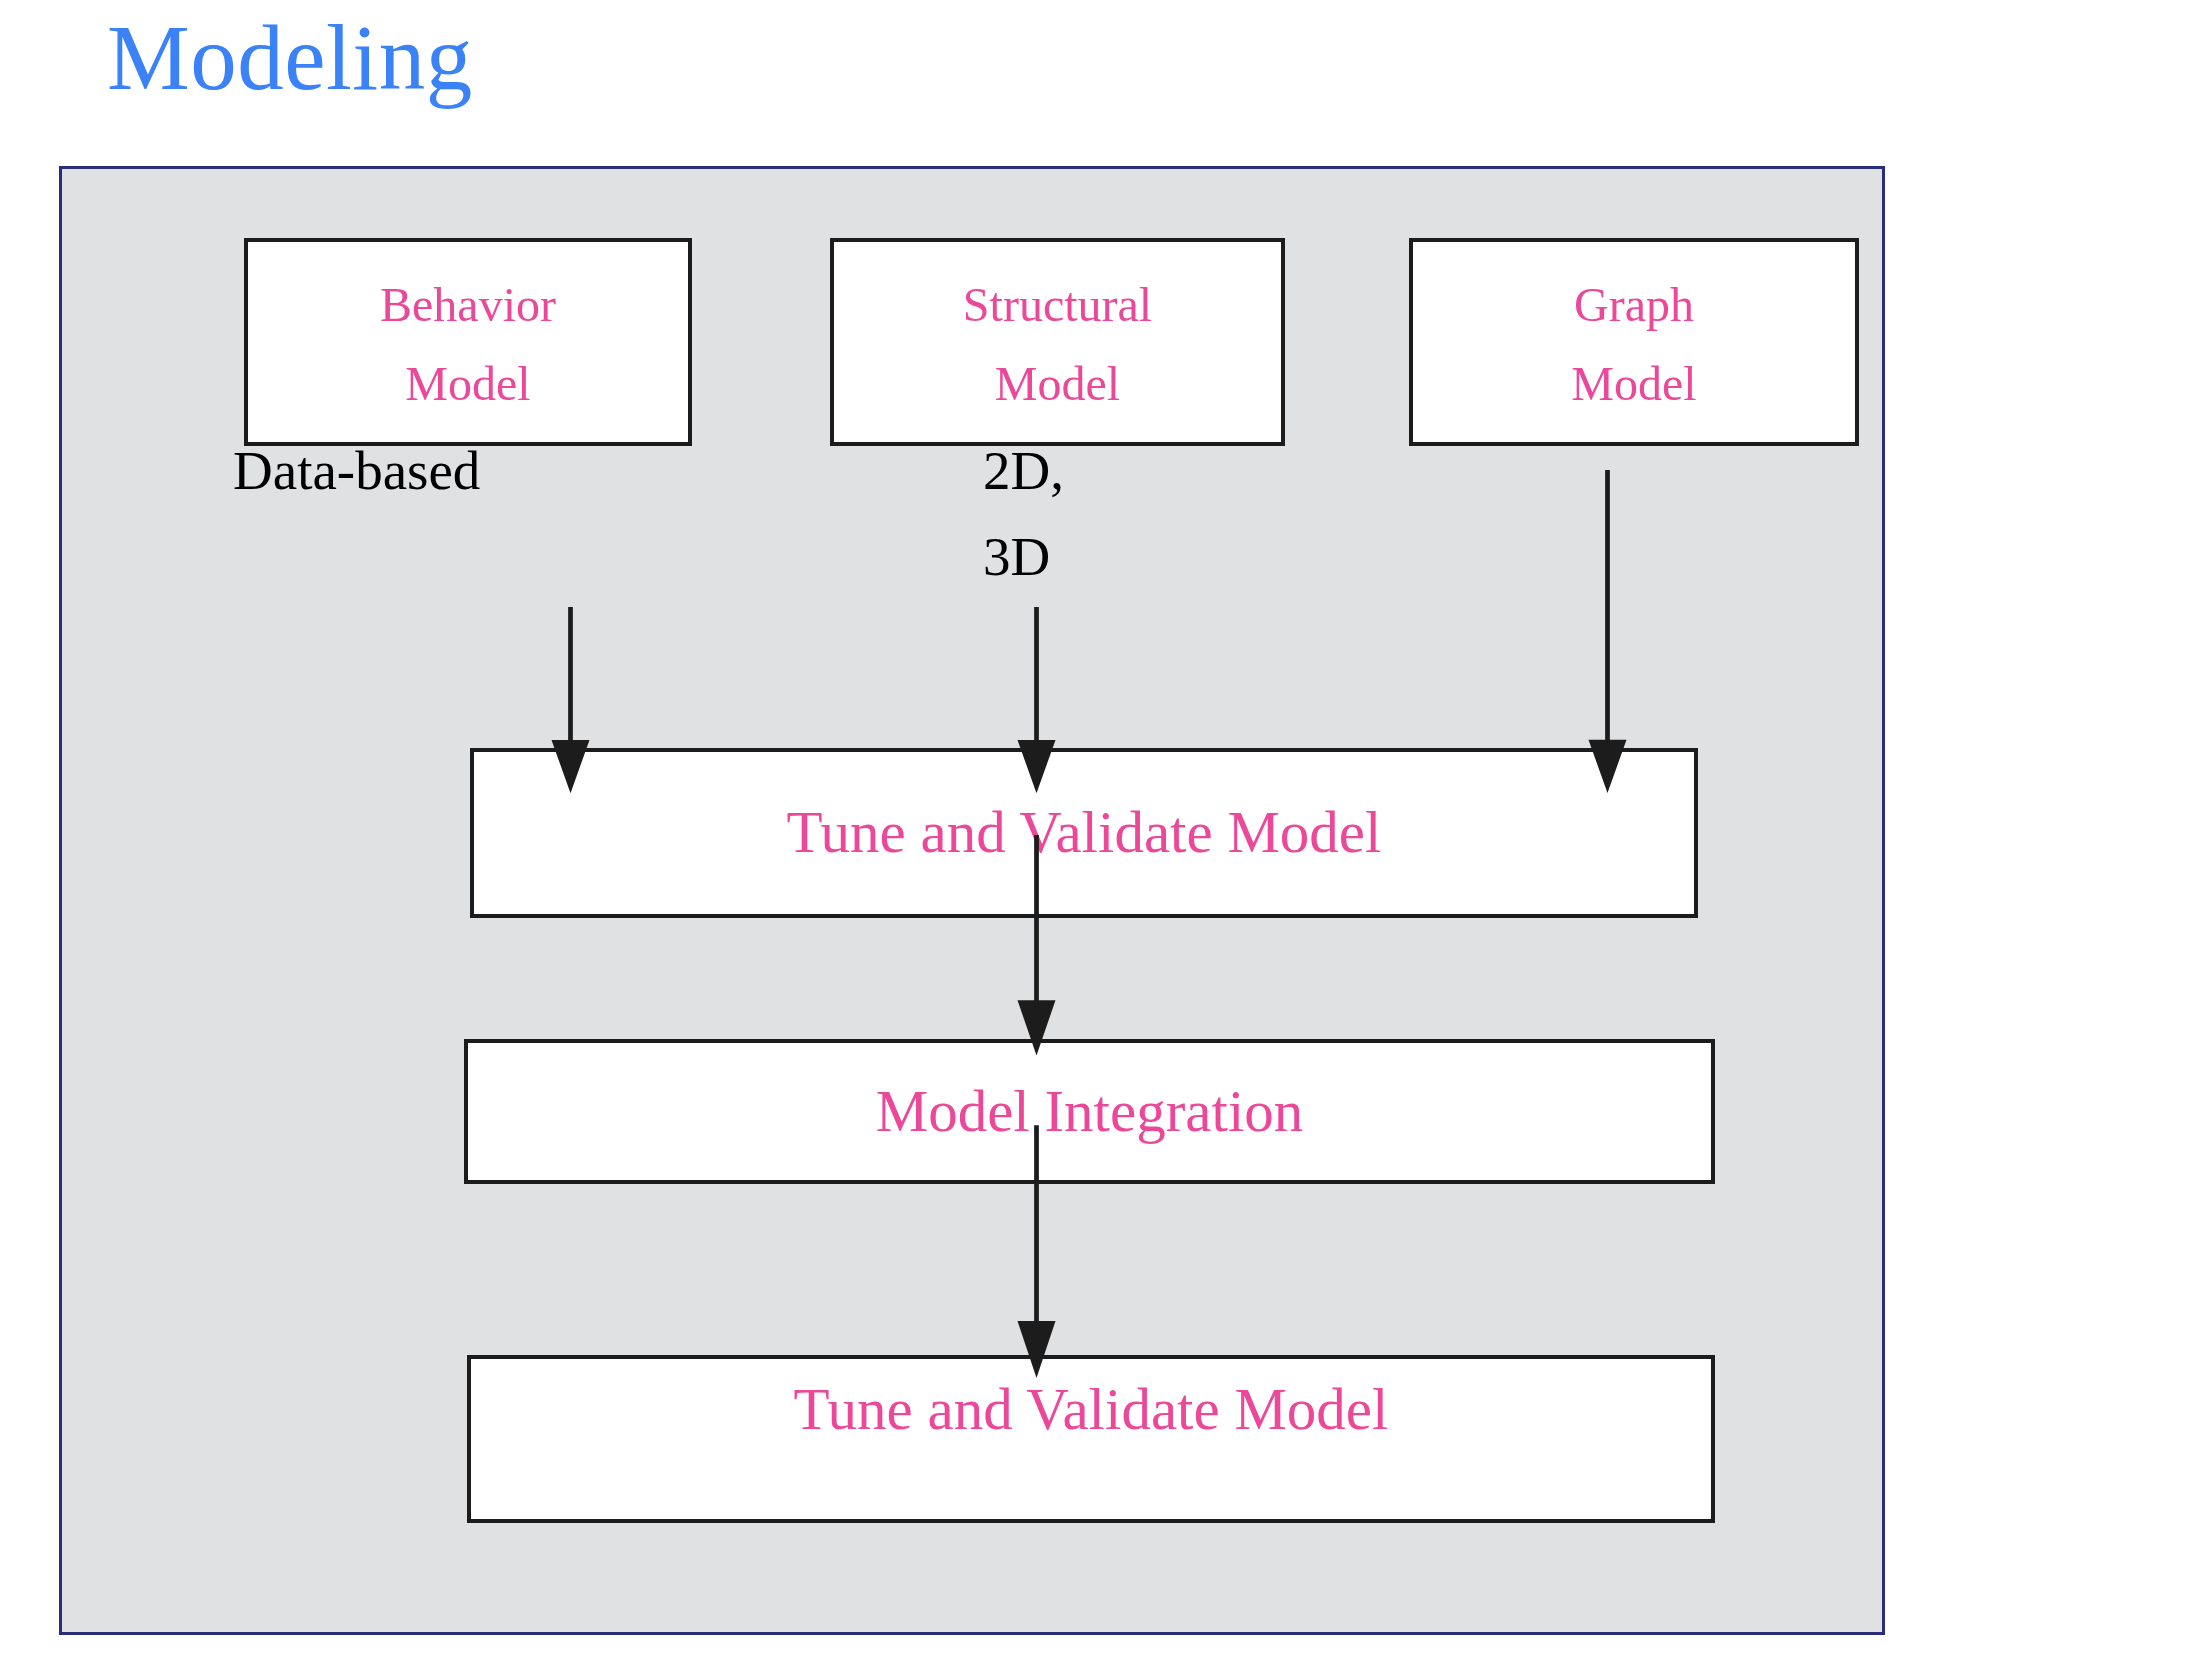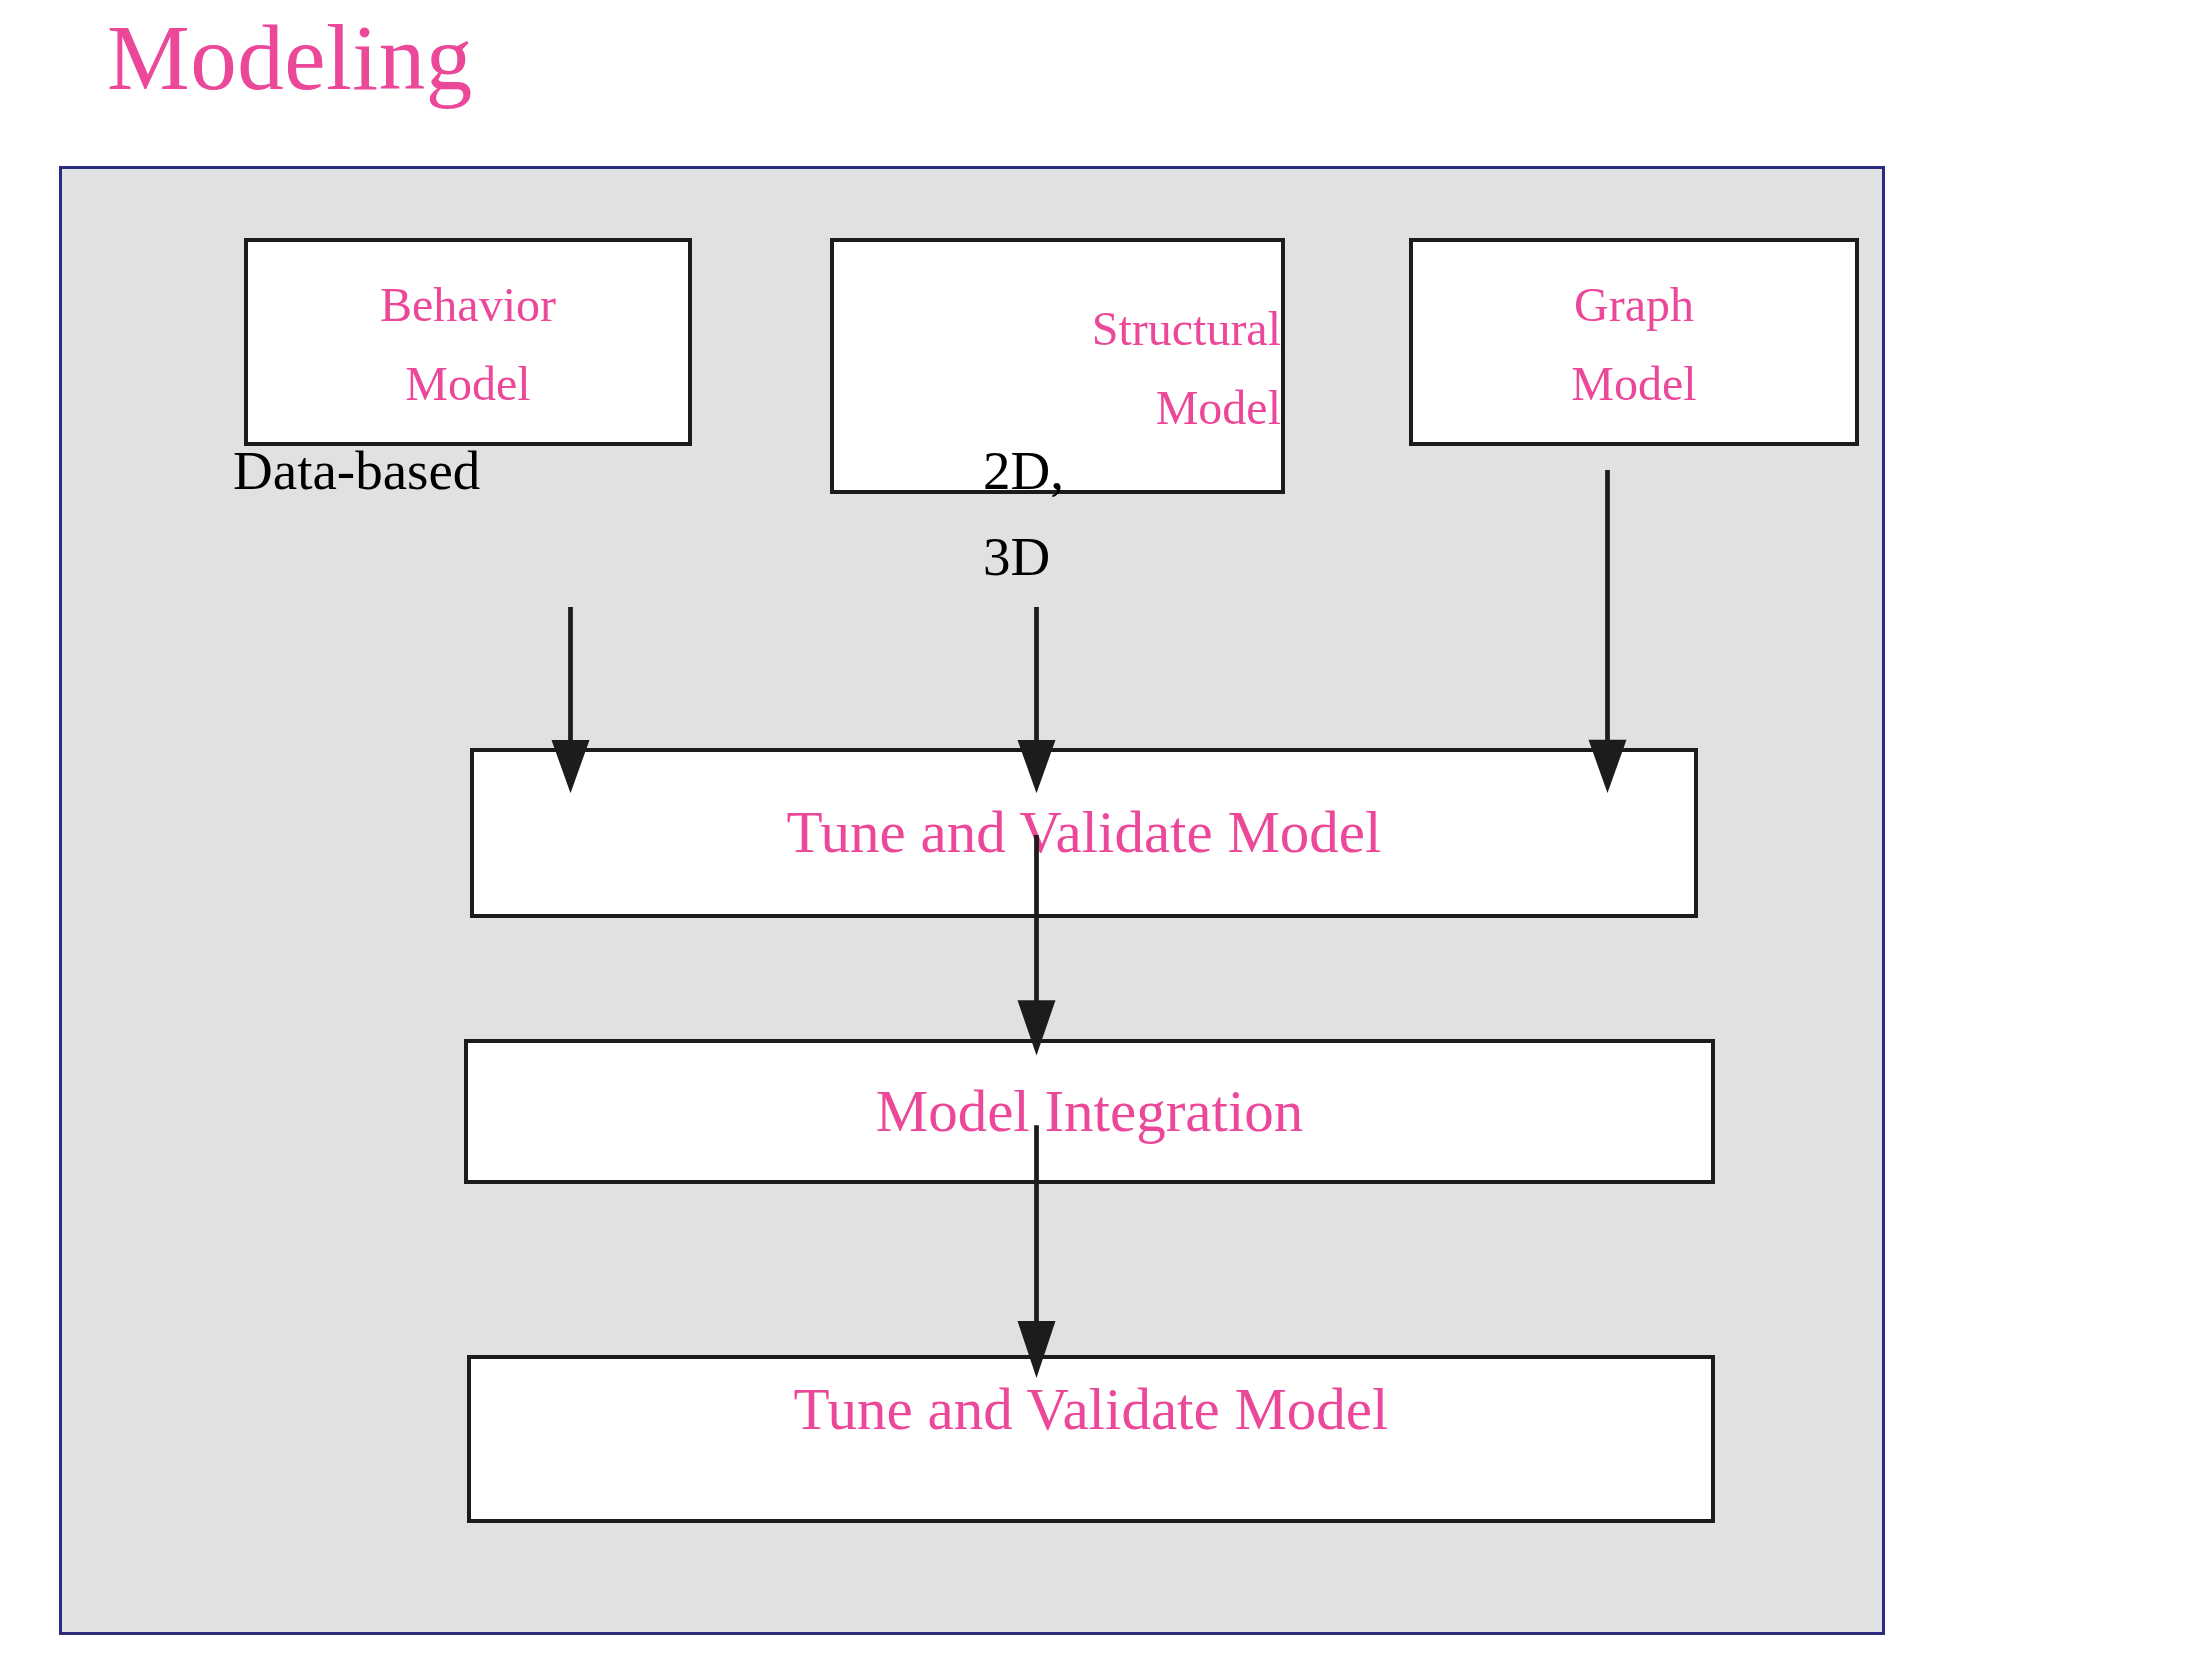--- a/index.html
+++ b/index.html
@@ -16,21 +16,21 @@
     color: #000000;
   }
 
   #page-title {
     position: absolute;
     left: 107px;
     top: 7.6px;
     font-size: 93px;
     line-height: 1.08;
     letter-spacing: 0.5px;
-    color: #ec4899;
+    color: #3b82f6;
     white-space: nowrap;
   }
 
   #modeling-panel {
     position: absolute;
     left: 59px;
     top: 166px;
     width: 1826px;
     height: 1469px;
     background: #e0e1e3;
@@ -57,21 +57,21 @@
     white-space: nowrap;
   }
 
   
   .model-box {
     font-size: 48px;
     line-height: 1.30;
     padding-top: 5.7px;
   }
   #box-behavior-model  { left: 182px;  top: 69px;  width: 448px; height: 208px; }
-  #box-structural-model{ left: 768px;  top: 69px;  width: 455px; height: 256px; align-items: flex-end; }
+  #box-structural-model{ left: 768px;  top: 69px;  width: 455px; height: 208px; }
   #box-graph-model     { left: 1347px; top: 69px;  width: 450px; height: 208px; }
 
   .model-box .line:first-child { margin-bottom: 17px; }
 
   
   .process-box {
     font-size: 59px;
     line-height: 1.28;
   }
   #box-tune-validate-model {

